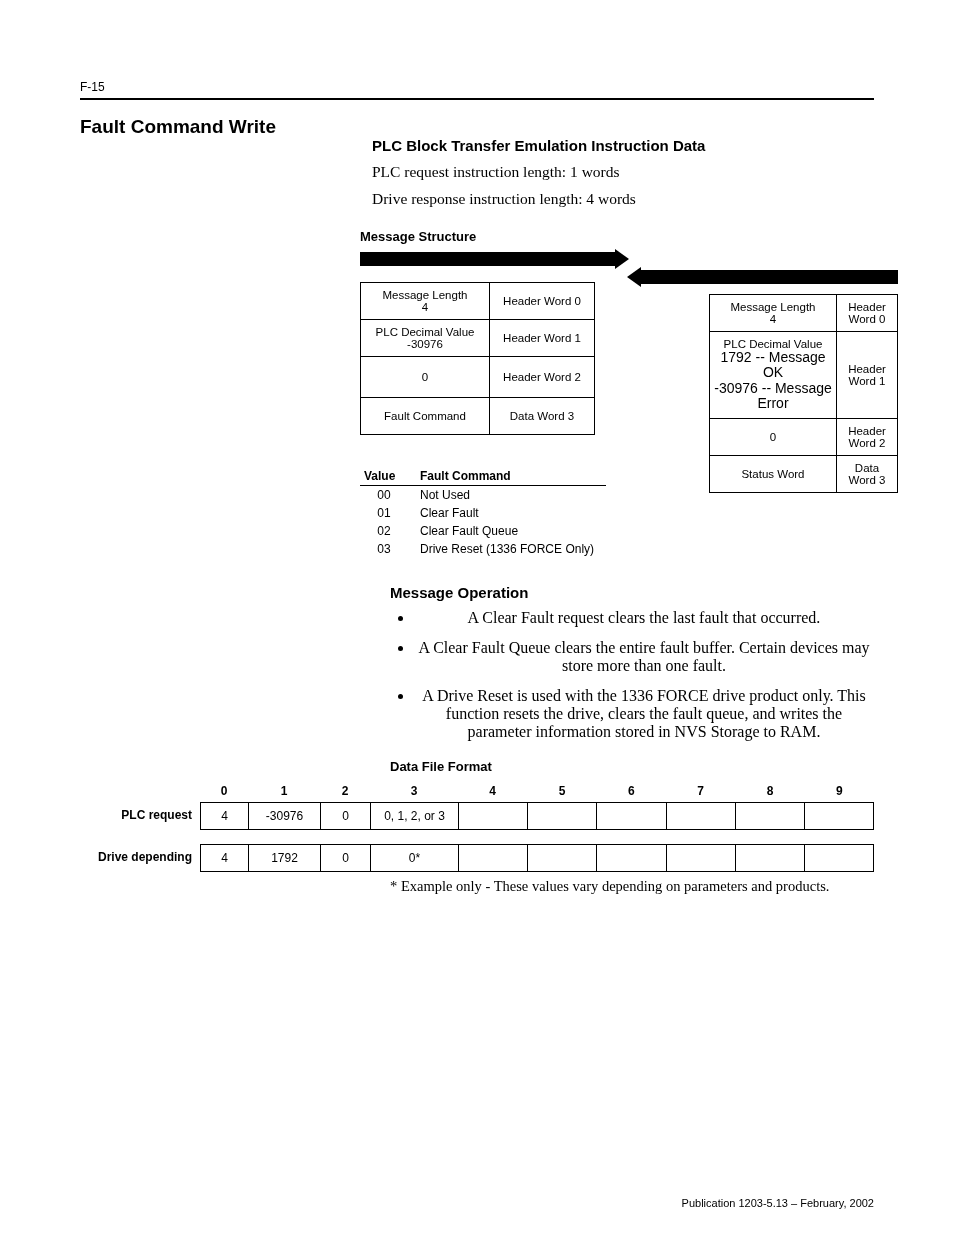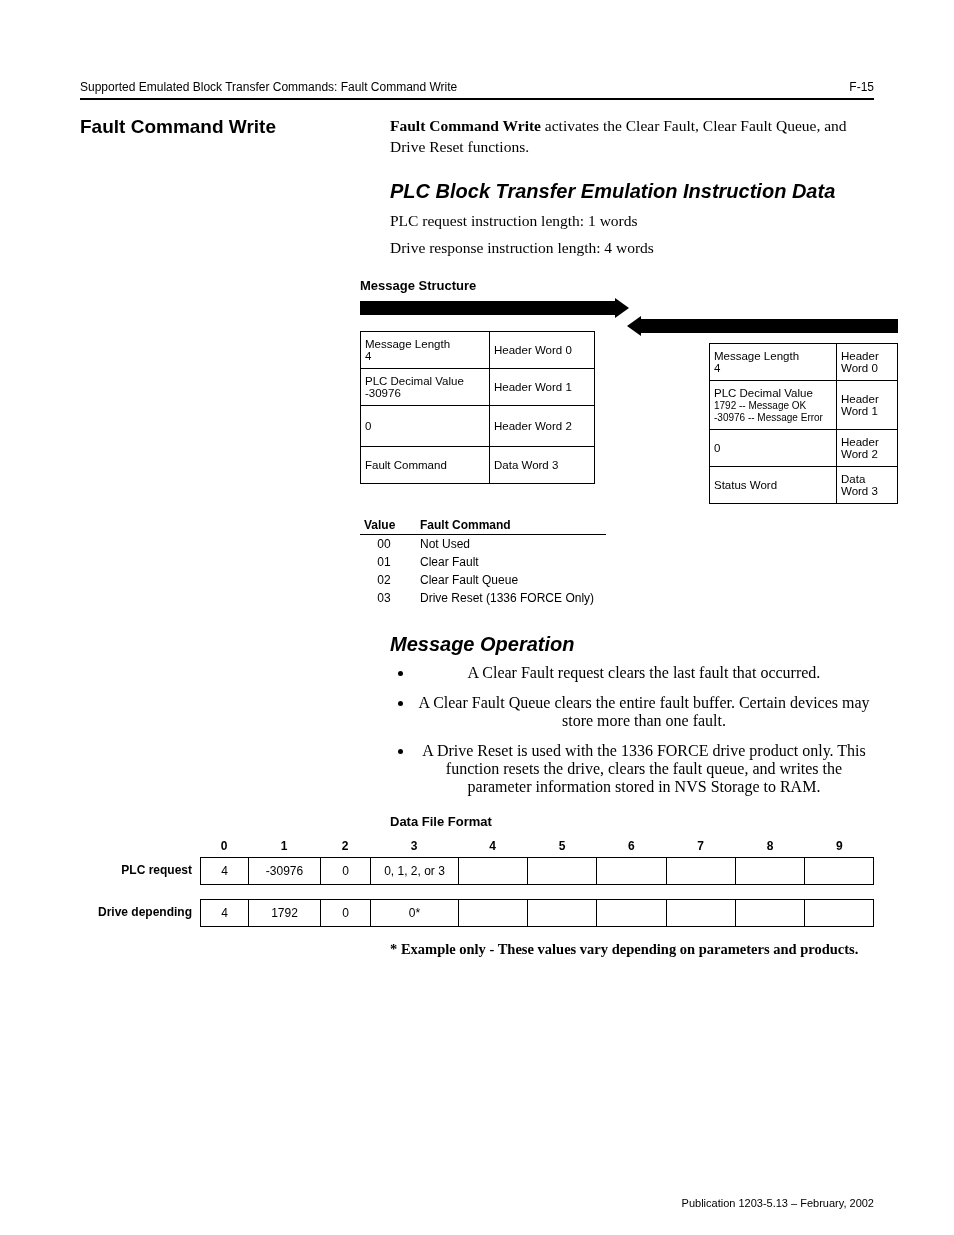--- a/index.html
+++ b/index.html
@@ -21,21 +21,21 @@
     font-family: Arial, Helvetica, sans-serif;
     font-size: 12px;
     padding-bottom: 4px;
   }
   .rule {
     border-top: 2px solid #000;
     margin-bottom: 16px;
   }
   .two-col {
     display: flex;
-    gap: 30px;
+    gap: 12px;
   }
   .sidebar {
     width: 280px;
     flex-shrink: 0;
   }
   .sidebar-title {
     font-family: Arial, Helvetica, sans-serif;
     font-weight: bold;
     font-size: 19px;
   }
@@ -43,24 +43,23 @@
     flex: 1;
     font-size: 15.5px;
     line-height: 1.35;
   }
   .main b.lead {
     font-weight: bold;
   }
   .sub-h {
     font-family: Arial, Helvetica, sans-serif;
     font-weight: bold;
-    font-size: 20px;
+    font-size: 15px;
     margin-top: 20px;
     margin-bottom: 6px;
-    font-style: italic;
   }
   .sub-h-small {
     font-family: Arial, Helvetica, sans-serif;
     font-weight: bold;
     font-size: 13px;
     margin-top: 13px;
     margin-bottom: 4px;
   }
   .para { margin-bottom: 6px; }
 
@@ -97,33 +96,34 @@
     right: 257px; top: 15px;
     width: 0; height: 0;
     border-right: 14px solid #000;
     border-top: 10px solid transparent;
     border-bottom: 10px solid transparent;
   }
   .box-table {
     position: absolute;
     border-collapse: collapse;
     font-size: 11.5px;
+    text-align: center;
   }
   .box-table td {
     border: 1px solid #000;
     padding: 6px 4px;
     vertical-align: middle;
   }
   .box-table.left { left: 0; top: 30px; }
   .box-table.right { right: 0; top: 42px; }
   .box-table .c1 { width: 120px; }
   .box-table .c2 { width: 96px; }
   .box-table.right .c1 { width: 118px; }
   .box-table.right .c2 { width: 52px; }
-  .tiny { font-size: 10px; line-height: 1.1; }
+  .tiny { font-size: 14px; line-height: 1.1; }
 
   
   .vf-table {
     font-family: Arial, Helvetica, sans-serif;
     font-size: 12px;
     margin-top: 0;
     border-collapse: collapse;
   }
   .vf-table th {
     text-align: left;
@@ -182,51 +182,46 @@
   }
   .dff-cells div:last-child { border-right: none; }
   .w0 { width: 48px; }
   .w1 { width: 72px; }
   .w2 { width: 50px; }
   .w3 { width: 88px; }
   .wr { flex: 1; }
 
   .footnote {
     font-size: 14.5px;
-    margin-top: 14px;
+    margin-top: 6px;
     margin-left: 310px;
-    font-weight: bold;
   }
   .pub {
     position: absolute;
     right: 80px;
     bottom: 26px;
     font-family: Arial, Helvetica, sans-serif;
     font-size: 11px;
     padding-left: 28px;
   }
 </style>
 </head>
 <body>
 
 <div class="page">
   <div class="header-line">
-    <span>Supported Emulated Block Transfer Commands: Fault Command Write</span>
     <span>F-15</span>
   </div>
   <div class="rule"></div>
 
   <div class="two-col">
     <div class="sidebar">
       <div class="sidebar-title">Fault Command Write</div>
     </div>
     <div class="main">
-      <div class="para">
-        <b class="lead">Fault Command Write</b><span> activates the Clear Fault, Clear Fault Queue, and Drive Reset functions.</span>
-      </div>
 
       <div class="sub-h">PLC Block Transfer Emulation Instruction Data</div>
       <div class="para">PLC request instruction length: 1 words</div>
       <div class="para">Drive response instruction length: 4 words</div>
     </div>
   </div>
 
   <div style="margin-left:280px;">
     <div class="sub-h-small">Message Structure</div>
 

